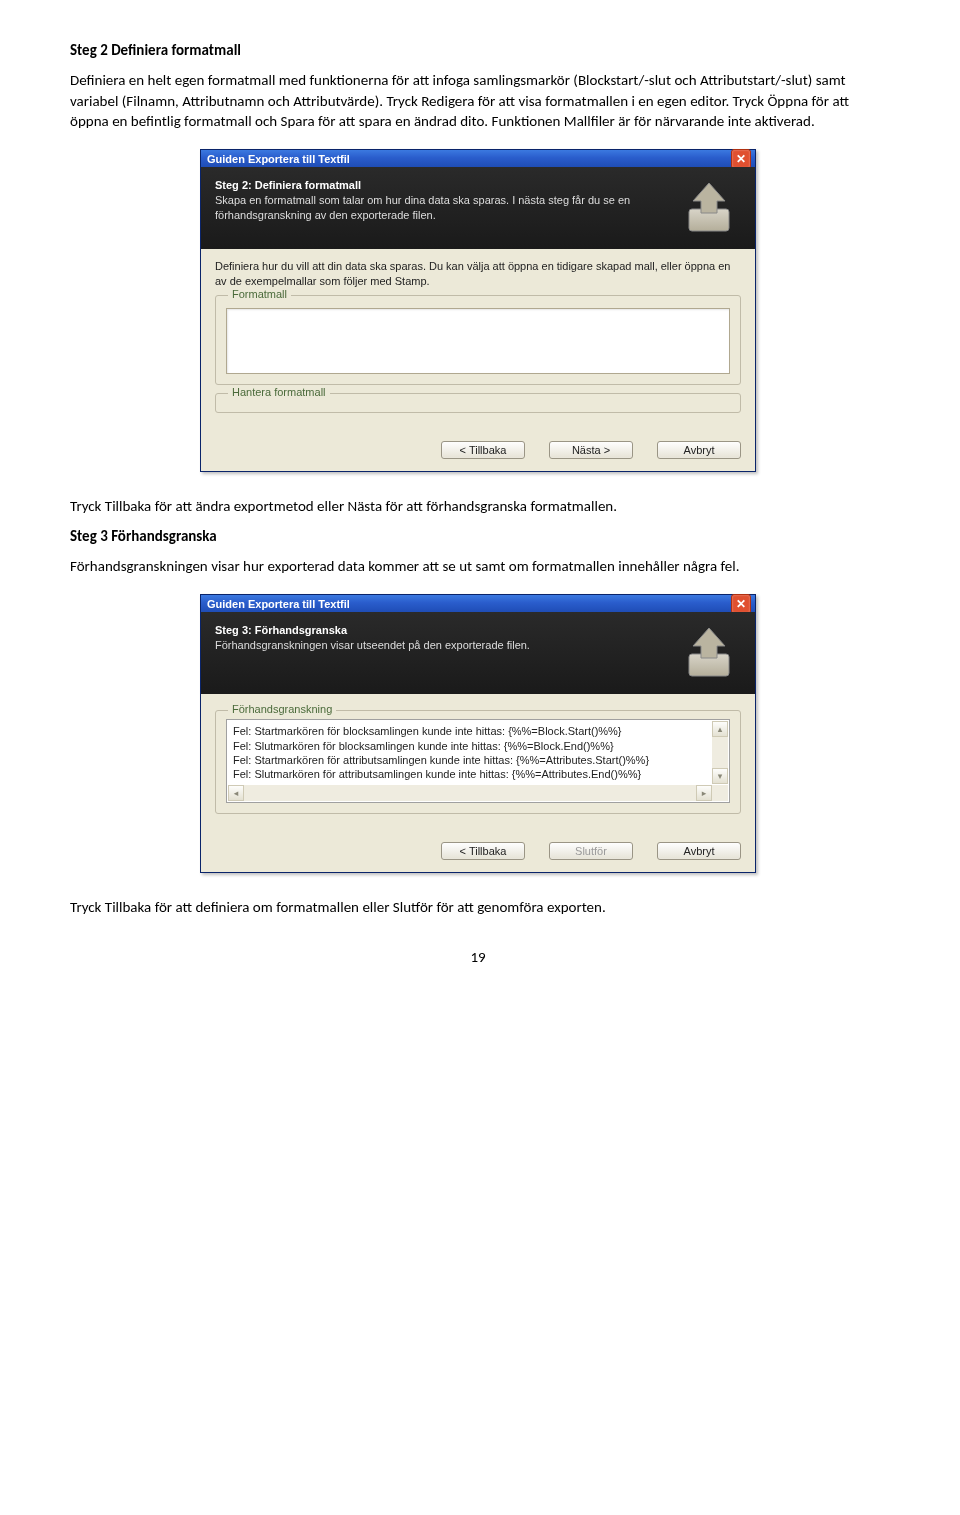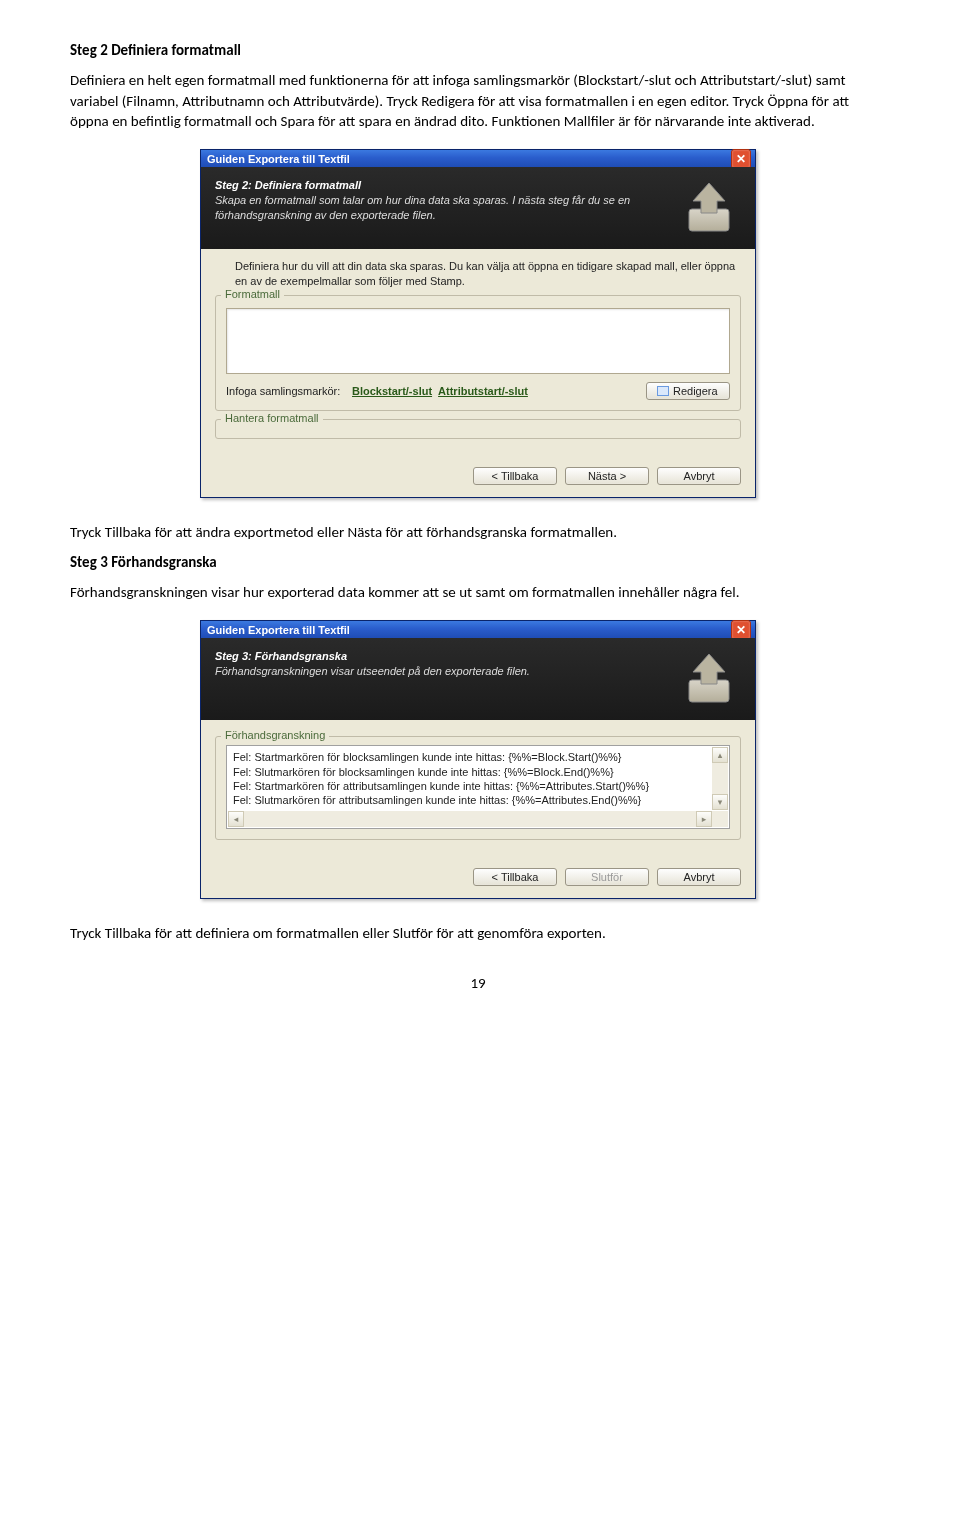--- a/index.html
+++ b/index.html
@@ -41,46 +41,45 @@
     display: flex; align-items: center; justify-content: center;
     color: #fff; font-size: 12px; font-weight: bold;
     box-shadow: inset 0 0 2px rgba(255,255,255,0.5);
   }
   .banner {
     background: linear-gradient(to bottom, #2a2a2a 0%, #1a1a1a 100%);
     color: #eee;
     padding: 12px 14px 16px 14px;
     position: relative;
     min-height: 54px;
-    font-style: italic;
   }
   .banner .step-title { font-weight: bold; color: #fff; margin-bottom: 2px; }
   .banner .step-desc { color: #ddd; line-height: 1.35; max-width: 420px; }
   .banner .arrow {
     position: absolute;
     right: 16px; top: 10px;
     width: 60px; height: 60px;
   }
   .arrow svg { width: 60px; height: 60px; }
   .dialog-body {
     background: #ece9d8;
     padding: 10px 14px 12px 14px;
   }
-  .dbtext { color: #222; line-height: 1.35; margin-bottom: 6px; margin-left: 20px; }
+  .dbtext { color: #222; line-height: 1.35; margin-bottom: 6px; }
   .fieldset {
     border: 1px solid #c0bba8;
     border-radius: 3px;
     background: #ece9d8;
     margin: 6px 0 8px 0;
     padding: 8px 10px 10px 10px;
     position: relative;
   }
   .fieldset .legend {
     position: absolute;
-    top: -8px; left: 5px;
+    top: -8px; left: 12px;
     background: #ece9d8;
     padding: 0 4px;
     color: #4a6a3a;
     font-weight: normal;
   }
   .textarea-preview {
     background: #fff;
     border: 1px solid #b0a890;
     box-shadow: inset 1px 1px 2px rgba(0,0,0,0.1);
     height: 64px;
@@ -110,21 +109,21 @@
     width: 10px; height: 8px; border: 1px solid #6a9ae0; background: #dae8fb;
   }
   .select-box {
     background: #fff;
     border: 1px solid #a0a0a0;
     height: 18px;
     width: 160px;
     box-shadow: inset 1px 1px 1px rgba(0,0,0,0.08);
   }
   .bottom-btns {
-    display: flex; justify-content: flex-end; gap: 8px;
+    display: flex; justify-content: flex-end; gap: 24px;
     padding: 8px 14px 12px 0;
   }
   .preview-box {
     background: #fff;
     border: 1px solid #a0a0a0;
     padding: 4px 6px 2px 6px;
     font-family: Tahoma, Arial, sans-serif;
     font-size: 11px;
     color: #222;
     position: relative;
@@ -186,30 +185,20 @@
         <path d="M30 6 L46 24 L38 24 L38 36 L22 36 L22 24 L14 24 Z" fill="#bab4a0" stroke="#888" stroke-width="1"></path>
       </svg>
     </div>
   </div>
   <div class="dialog-body">
     <div class="dbtext">Definiera hur du vill att din data ska sparas. Du kan välja att öppna en tidigare skapad mall, eller öppna en av de exempelmallar som följer med Stamp.</div>
 
     <div class="fieldset">
       <div class="legend">Formatmall</div>
       <div class="textarea-preview"></div>
-      <div class="row">
-        <span class="lbl">Infoga samlingsmarkör:</span>
-        <span class="link">Blockstart/-slut</span>
-        <span class="link">Attributstart/-slut</span>
-        <span class="spacer"></span>
-        <span class="btn btn-icon">
-            <span class="sq"></span>
-            <span>Redigera</span>
-          </span>
-      </div>
     </div>
 
     <div class="fieldset">
       <div class="legend">Hantera formatmall</div>
     </div>
   </div>
   <div class="bottom-btns">
     <span class="btn">&lt; Tillbaka</span>
     <span class="btn">Nästa &gt;</span>
     <span class="btn">Avbryt</span>

